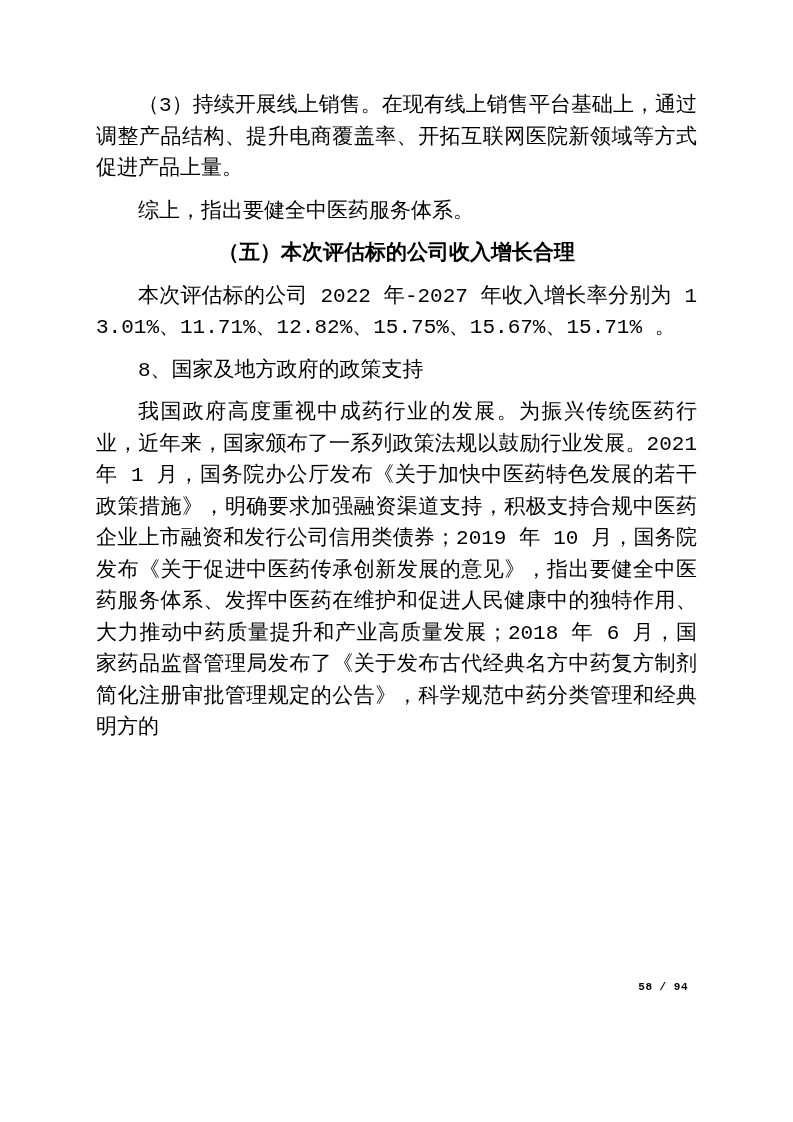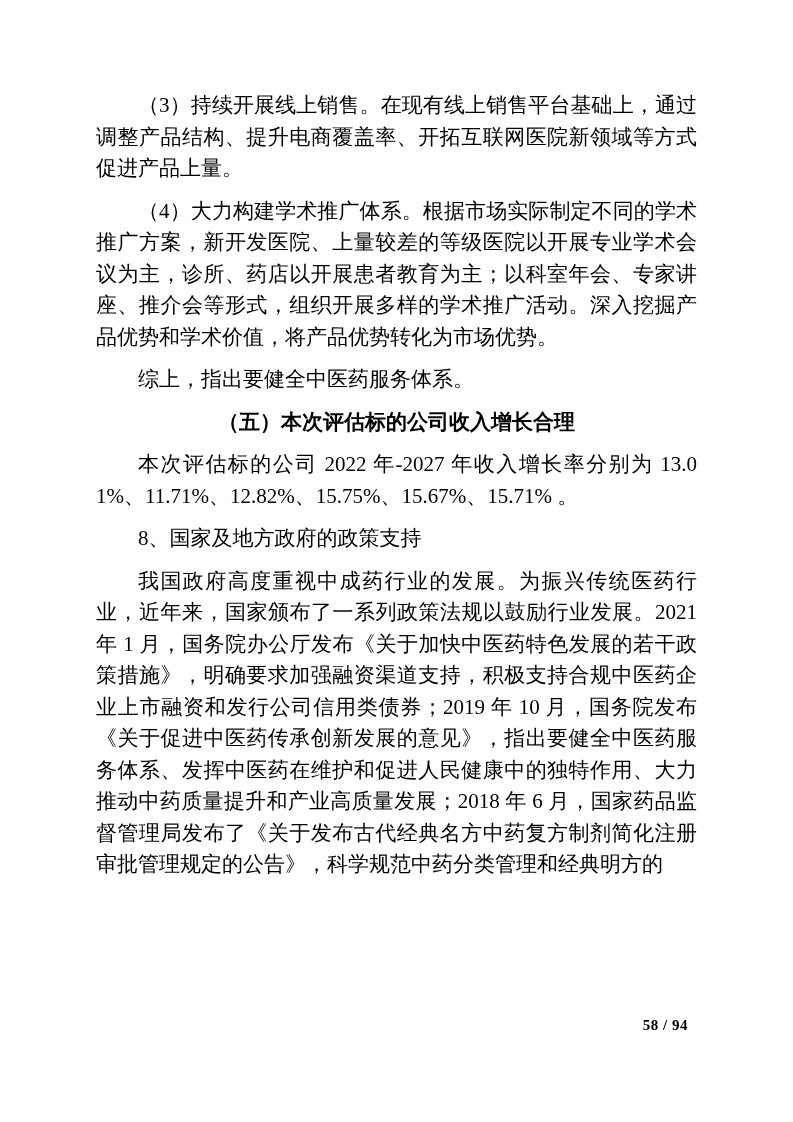--- a/index.html
+++ b/index.html
@@ -6,21 +6,21 @@
     margin: 0;
     padding: 0;
     background: #ffffff;
   }
   .page {
     position: relative;
     width: 793px;
     height: 1122px;
     background: #ffffff;
     overflow: hidden;
-    font-family: Liberation Serif, serif;
+    font-family: Liberation Mono, monospace;
     color: #000000;
   }
   .content {
     position: absolute;
     left: 96px;
     top: 90px;
     width: 601px;
   }
   .para {
     font-size: 21px;
@@ -32,34 +32,33 @@
     word-break: break-all;
   }
   .heading {
     font-weight: bold;
     text-indent: 0;
     text-align: center;
     margin: 2px 0 11px 0;
   }
   .page-number {
     position: absolute;
-    top: 1017px;
+    top: 981px;
     right: 105px;
-    font-size: 15px;
+    font-size: 11px;
     font-weight: bold;
     letter-spacing: 0.5px;
   }
 </style>
 </head>
 <body>
 
 <div class="page">
   <div class="content">
     <p class="para">（3）持续开展线上销售。在现有线上销售平台基础上，通过调整产品结构、提升电商覆盖率、开拓互联网医院新领域等方式促进产品上量。</p>
-    <p class="para">（4）大力构建学术推广体系。根据市场实际制定不同的学术推广方案，新开发医院、上量较差的等级医院以开展专业学术会议为主，诊所、药店以开展患者教育为主；以科室年会、专家讲座、推介会等形式，组织开展多样的学术推广活动。深入挖掘产品优势和学术价值，将产品优势转化为市场优势。</p>
     <p class="para">综上，指出要健全中医药服务体系。</p>
     <p class="para heading">（五）本次评估标的公司收入增长合理</p>
     <p class="para">本次评估标的公司 2022 年-2027 年收入增长率分别为 13.01%、11.71%、12.82%、15.75%、15.67%、15.71% 。</p>
     <p class="para">8、国家及地方政府的政策支持</p>
     <p class="para">我国政府高度重视中成药行业的发展。为振兴传统医药行业，近年来，国家颁布了一系列政策法规以鼓励行业发展。2021 年 1 月，国务院办公厅发布《关于加快中医药特色发展的若干政策措施》，明确要求加强融资渠道支持，积极支持合规中医药企业上市融资和发行公司信用类债券；2019 年 10 月，国务院发布《关于促进中医药传承创新发展的意见》，指出要健全中医药服务体系、发挥中医药在维护和促进人民健康中的独特作用、大力推动中药质量提升和产业高质量发展；2018 年 6 月，国家药品监督管理局发布了《关于发布古代经典名方中药复方制剂简化注册审批管理规定的公告》，科学规范中药分类管理和经典明方的</p>
   </div>
   <div class="page-number">58 / 94</div>
 </div>
 
 </body></html>

